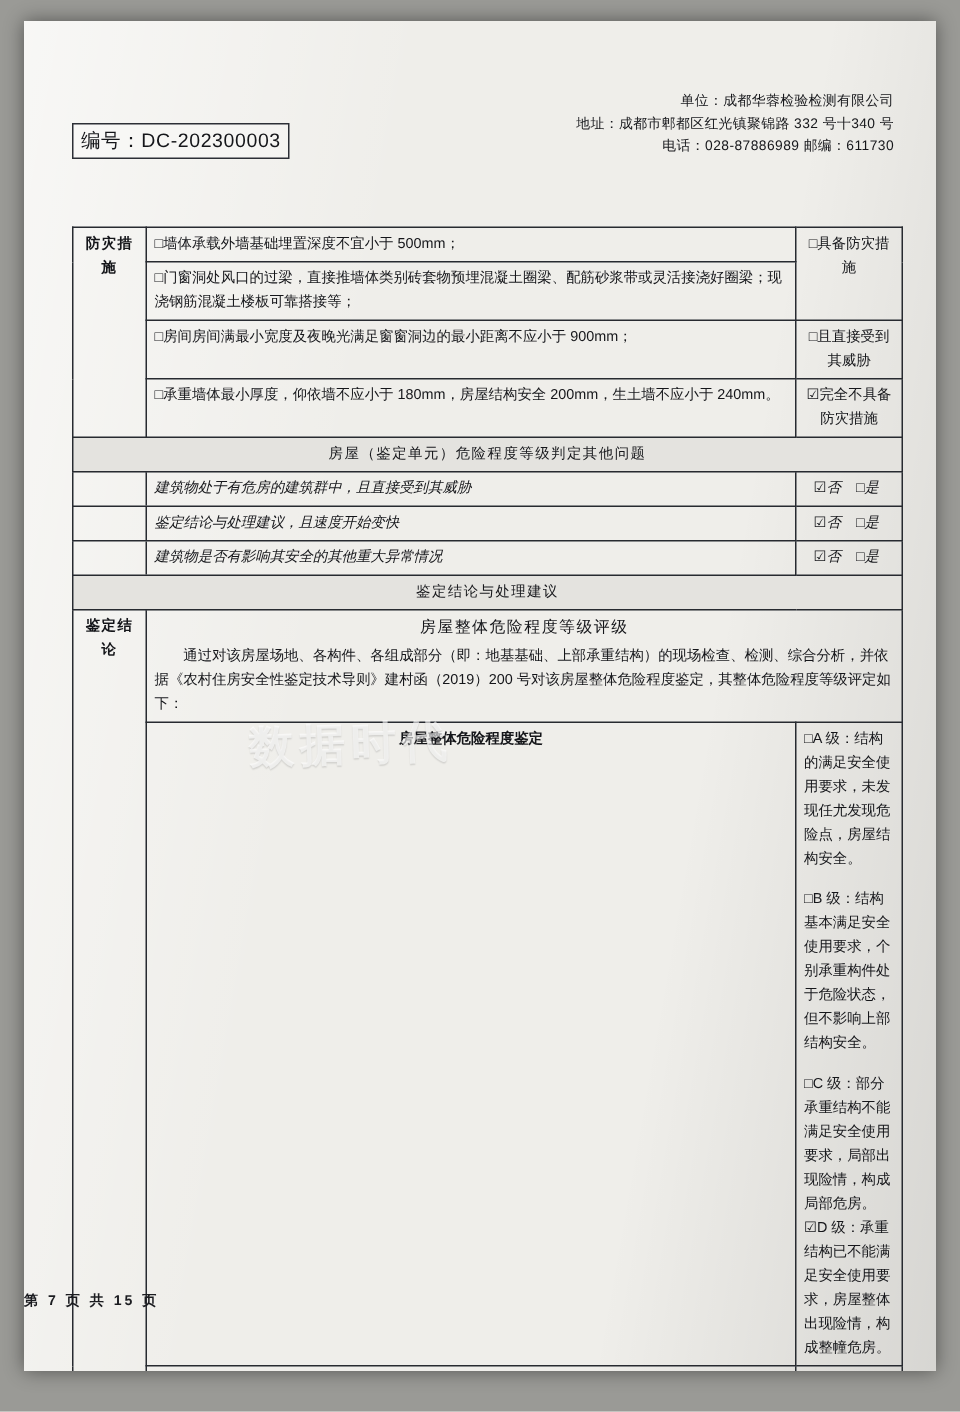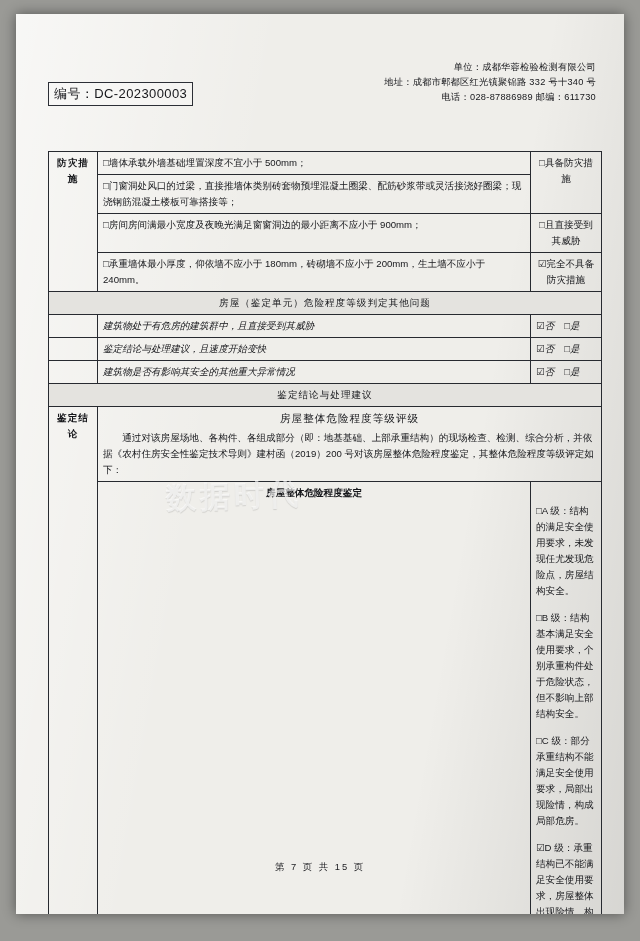--- a/index.html
+++ b/index.html
@@ -75,27 +75,27 @@
     font-size:9.6px;
     line-height:14px;
     font-weight:700;
   }
   .right-col{width:60px;font-size:9.4px;line-height:15px;text-align:center;}
   .sec-title{
     text-align:center;font-weight:400;font-size:10.6px;letter-spacing:1px;
     background:#e4e3df;
   }
   .qrow td{font-size:9.6px;font-style:italic;}
-  .q-opt{width:56px;text-align:left;}
+  .q-opt{width:56px;text-align:right;}
   .indent{text-indent:2em;}
   .bold{font-weight:400;}
   .opt{display:inline-block;margin-right:10px;}
   .footer{
     position:absolute;left:0;right:0;bottom:40px;
-    text-align:center;font-size:9.4px;letter-spacing:2px;color:#1b1c20;
+    text-align:left;font-size:9.4px;letter-spacing:2px;color:#1b1c20;font-weight:bold;
   }
   
   .wm{
     position:absolute;left:150px;top:462px;
     font-size:30px;font-weight:700;color:rgba(255,255,255,.62);
     letter-spacing:4px;
     transform:rotate(-2deg);
     pointer-events:none;
     text-shadow:0 1px 1px rgba(0,0,0,.12);
   }
@@ -127,21 +127,21 @@
         <td class="right-col" rowspan="2">□具备防灾措施</td>
       </tr>
       <tr>
         <td class="cell-pad">□门窗洞处风口的过梁，直接推墙体类别砖套物预埋混凝土圈梁、配筋砂浆带或灵活接浇好圈梁；现浇钢筋混凝土楼板可靠搭接等；</td>
       </tr>
       <tr>
         <td class="cell-pad">□房间房间满最小宽度及夜晚光满足窗窗洞边的最小距离不应小于 900mm；</td>
         <td class="right-col">□且直接受到其威胁</td>
       </tr>
       <tr>
-        <td class="cell-pad">□承重墙体最小厚度，仰依墙不应小于 180mm，砖砌墙不应小于 200mm，生土墙不应小于 240mm。</td>
+        <td class="cell-pad">□承重墙体最小厚度，仰依墙不应小于 180mm，房屋结构安全 200mm，生土墙不应小于 240mm。</td>
         <td class="right-col">☑完全不具备防灾措施</td>
       </tr>
 
       <tr>
         <td class="sec-title" colspan="3">房屋（鉴定单元）危险程度等级判定其他问题</td>
       </tr>
       <tr class="qrow">
         <td colspan="1" style="width:38px;border-right:none;"></td>
         <td>建筑物处于有危房的建筑群中，且直接受到其威胁</td>
         <td class="q-opt">
@@ -171,23 +171,23 @@
         <td class="lbl" rowspan="3">鉴定结论</td>
         <td colspan="2" class="cell-pad">
           <div class="sec-title" style="background:none;margin-bottom:4px;">房屋整体危险程度等级评级</div>
           <div class="indent">通过对该房屋场地、各构件、各组成部分（即：地基基础、上部承重结构）的现场检查、检测、综合分析，并依据《农村住房安全性鉴定技术导则》建村函（2019）200 号对该房屋整体危险程度鉴定，其整体危险程度等级评定如下：</div>
         </td>
       </tr>
 
       <tr>
         <td class="lbl2">房屋整体危险程度鉴定</td>
         <td class="cell-pad">
-          <div style="margin-bottom:11px;margin-top:18px;">□A 级：结构的满足安全使用要求，未发现任尤发现危险点，房屋结构安全。</div>
+          <div style="margin-bottom:11px;">□A 级：结构的满足安全使用要求，未发现任尤发现危险点，房屋结构安全。</div>
           <div style="margin-bottom:11px;">□B 级：结构基本满足安全使用要求，个别承重构件处于危险状态，但不影响上部结构安全。</div>
-          <div style="margin-bottom:11px;">□C 级：部分承重结构不能满足安全使用要求，局部出现险情，构成局部危房。</div>
+          <div style="">□C 级：部分承重结构不能满足安全使用要求，局部出现险情，构成局部危房。</div>
           <div class="bold">☑D 级：承重结构已不能满足安全使用要求，房屋整体出现险情，构成整幢危房。</div>
         </td>
       </tr>
 
       <tr>
         <td class="lbl2">防灾措施鉴定</td>
         <td class="cell-pad">
           <div style="margin-bottom:9px;">□具备防灾措施</div>
 
         </td>

